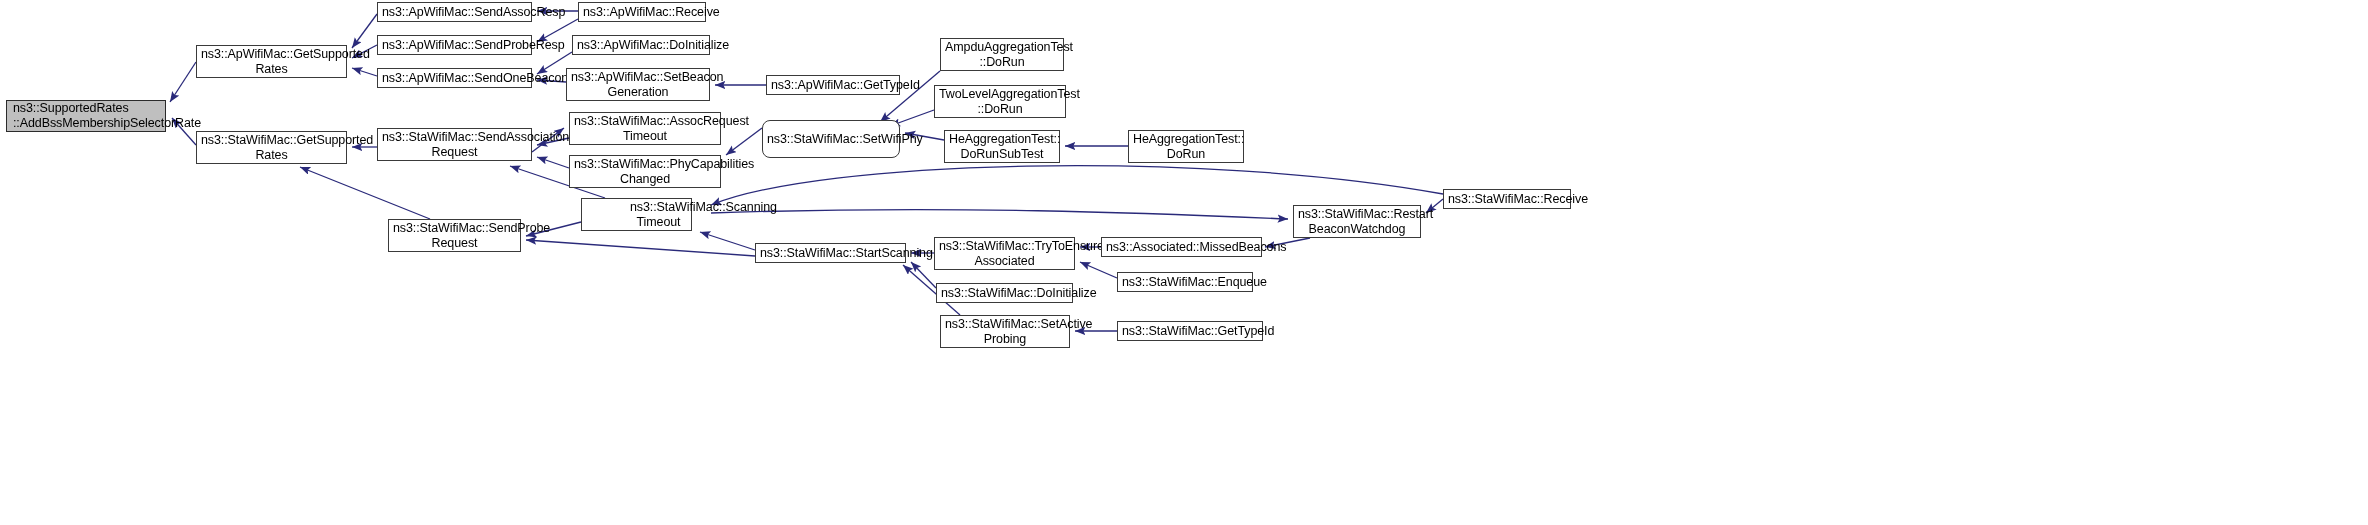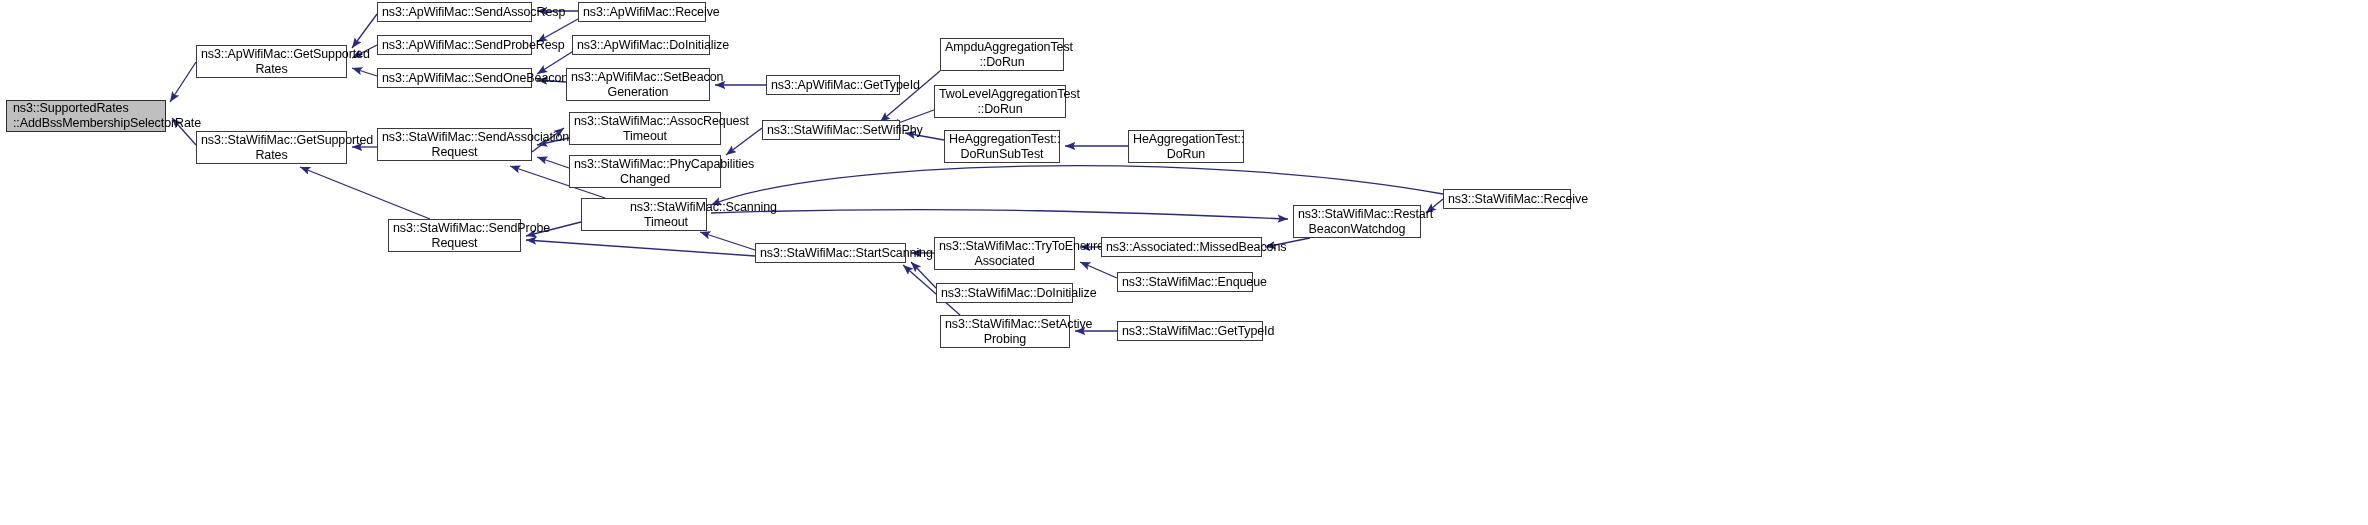--- a/index.html
+++ b/index.html
@@ -101,30 +101,30 @@
 Generation</span></div>
       <div class="node" style="left: 766px; top: 75px; width: 134px; height: 20px;"><span class="lbl">ns3::ApWifiMac::GetTypeId</span></div>
       <div class="node" style="left: 196px; top: 131px; width: 151px; height: 33px;"><span class="lbl">ns3::StaWifiMac::GetSupported
 Rates</span></div>
       <div class="node" style="left: 377px; top: 128px; width: 155px; height: 33px;"><span class="lbl">ns3::StaWifiMac::SendAssociation
 Request</span></div>
       <div class="node" style="left: 569px; top: 112px; width: 152px; height: 33px;"><span class="lbl">ns3::StaWifiMac::AssocRequest
 Timeout</span></div>
       <div class="node" style="left: 569px; top: 155px; width: 152px; height: 33px;"><span class="lbl">ns3::StaWifiMac::PhyCapabilities
 Changed</span></div>
-      <div class="node" style="left: 762px; top: 120px; width: 138px; height: 20px;"><span class="lbl">ns3::StaWifiMac::SetWifiPhy</span></div>
+      <div class="node" style="left: 762px; top: 120px; width: 138px; height: 38px; border-radius: 8px;"><span class="lbl">ns3::StaWifiMac::SetWifiPhy</span></div>
       <div class="node" style="left: 940px; top: 38px; width: 124px; height: 33px;"><span class="lbl">AmpduAggregationTest
 ::DoRun</span></div>
       <div class="node" style="left: 934px; top: 85px; width: 132px; height: 33px;"><span class="lbl">TwoLevelAggregationTest
 ::DoRun</span></div>
       <div class="node" style="left: 944px; top: 130px; width: 116px; height: 33px;"><span class="lbl">HeAggregationTest::
 DoRunSubTest</span></div>
       <div class="node" style="left: 1128px; top: 130px; width: 116px; height: 33px;"><span class="lbl">HeAggregationTest::
 DoRun</span></div>
-      <div class="node" style="left: 581px; top: 198px; width: 126px; height: 33px; padding-left: 48px;"><span class="lbl">ns3::StaWifiMac::Scanning
+      <div class="node" style="left: 581px; top: 198px; width: 111px; height: 33px; padding-left: 48px;"><span class="lbl">ns3::StaWifiMac::Scanning
 Timeout</span></div>
       <div class="node" style="left: 388px; top: 219px; width: 133px; height: 33px;"><span class="lbl">ns3::StaWifiMac::SendProbe
 Request</span></div>
       <div class="node" style="left: 755px; top: 243px; width: 151px; height: 20px;"><span class="lbl">ns3::StaWifiMac::StartScanning</span></div>
       <div class="node" style="left: 934px; top: 237px; width: 141px; height: 33px;"><span class="lbl">ns3::StaWifiMac::TryToEnsure
 Associated</span></div>
       <div class="node" style="left: 1101px; top: 237px; width: 161px; height: 20px;"><span class="lbl">ns3::Associated::MissedBeacons</span></div>
       <div class="node" style="left: 1117px; top: 272px; width: 136px; height: 20px;"><span class="lbl">ns3::StaWifiMac::Enqueue</span></div>
       <div class="node" style="left: 936px; top: 283px; width: 137px; height: 20px;"><span class="lbl">ns3::StaWifiMac::DoInitialize</span></div>
       <div class="node" style="left: 940px; top: 315px; width: 130px; height: 33px;"><span class="lbl">ns3::StaWifiMac::SetActive

